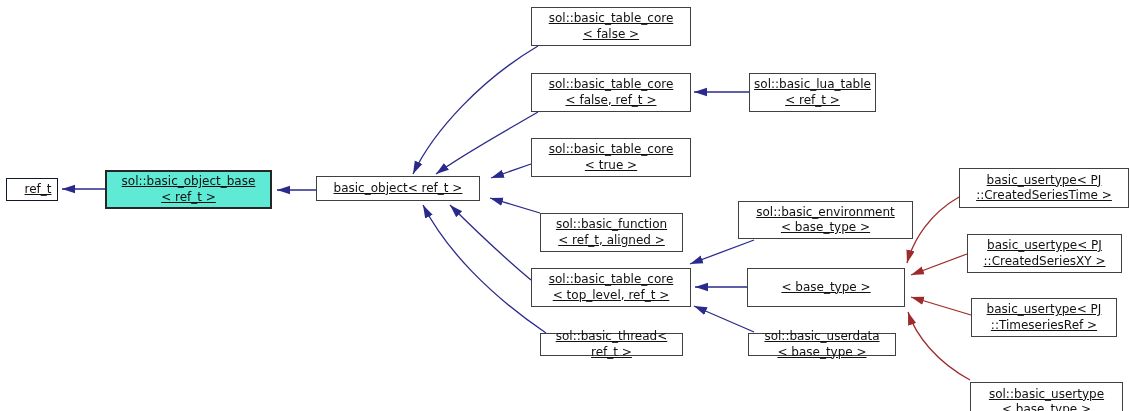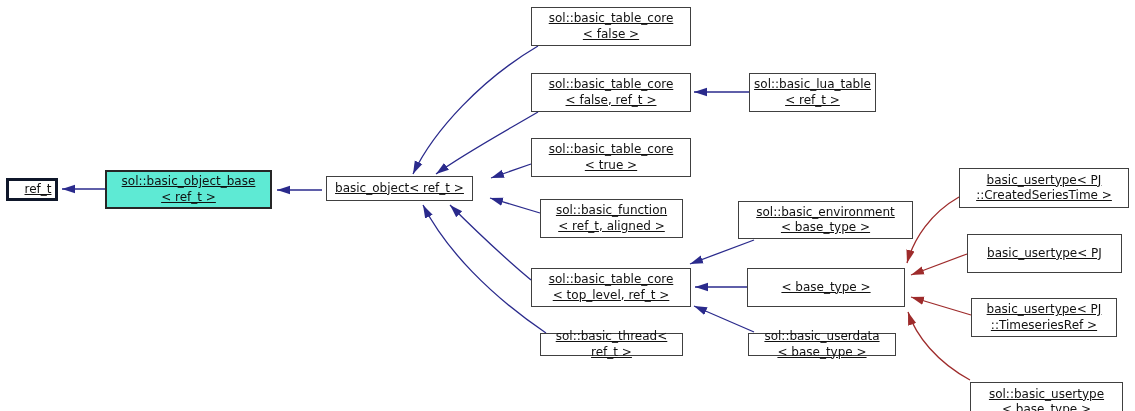--- a/index.html
+++ b/index.html
@@ -30,21 +30,21 @@
     text-align: center;
     white-space: nowrap;
     z-index: 2;
     text-decoration: underline;
   }
   .node.sel {
     background: #5eead4;
     border: 2px solid #262626;
   }
   .node.ext {
-    border: 3px solid #0f172a;
+    border: 1px solid #0f172a;
     padding-left: 12px;
   }
   .edge-blue { stroke:#2a2a8c; stroke-width:1.3; fill:none; }
   .edge-red  { stroke:#9e2b2b; stroke-width:1.3; fill:none; }
 </style>
 </head>
 <body>
 
 <div class="canvas">
 
@@ -79,21 +79,21 @@
 
   <div class="node ext" style="left:6px;top:178px;width:52px;height:23px">
     <div>ref_t</div>
   </div>
 
   <div class="node sel" style="left:105px;top:170px;width:167px;height:39px">
     <div>sol::basic_object_base</div>
     <div>&lt; ref_t &gt;</div>
   </div>
 
-  <div class="node" style="left:326px;top:176px;width:147px;height:25px">
+  <div class="node" style="left:316px;top:176px;width:164px;height:25px">
     <div>basic_object&lt; ref_t &gt;</div>
   </div>
 
   <div class="node" style="left:531px;top:7px;width:160px;height:39px">
     <div>sol::basic_table_core</div>
     <div>&lt; false &gt;</div>
   </div>
 
   <div class="node" style="left:531px;top:73px;width:160px;height:39px">
     <div>sol::basic_table_core</div>
@@ -103,21 +103,21 @@
   <div class="node" style="left:749px;top:73px;width:127px;height:39px">
     <div>sol::basic_lua_table</div>
     <div>&lt; ref_t &gt;</div>
   </div>
 
   <div class="node" style="left:531px;top:138px;width:160px;height:39px">
     <div>sol::basic_table_core</div>
     <div>&lt; true &gt;</div>
   </div>
 
-  <div class="node" style="left:540px;top:199px;width:143px;height:39px">
+  <div class="node" style="left:540px;top:213px;width:143px;height:39px">
     <div>sol::basic_function</div>
     <div>&lt; ref_t, aligned &gt;</div>
   </div>
 
   <div class="node" style="left:738px;top:201px;width:175px;height:38px">
     <div>sol::basic_environment</div>
     <div>&lt; base_type &gt;</div>
   </div>
 
   <div class="node" style="left:531px;top:268px;width:160px;height:39px">
@@ -139,20 +139,21 @@
     <div>&lt; base_type &gt;</div>
   </div>
 
   <div class="node" style="left:959px;top:168px;width:170px;height:40px">
     <div>basic_usertype&lt; PJ</div>
     <div>::CreatedSeriesTime &gt;</div>
   </div>
 
   <div class="node" style="left:967px;top:234px;width:155px;height:39px">
     <div>basic_usertype&lt; PJ</div>
+    <div>::CreatedSeriesXY &gt;</div>
   </div>
 
   <div class="node" style="left:971px;top:298px;width:146px;height:39px">
     <div>basic_usertype&lt; PJ</div>
     <div>::TimeseriesRef &gt;</div>
   </div>
 
   <div class="node" style="left:970px;top:382px;width:153px;height:40px">
     <div>sol::basic_usertype</div>
     <div>&lt; base_type &gt;</div>

